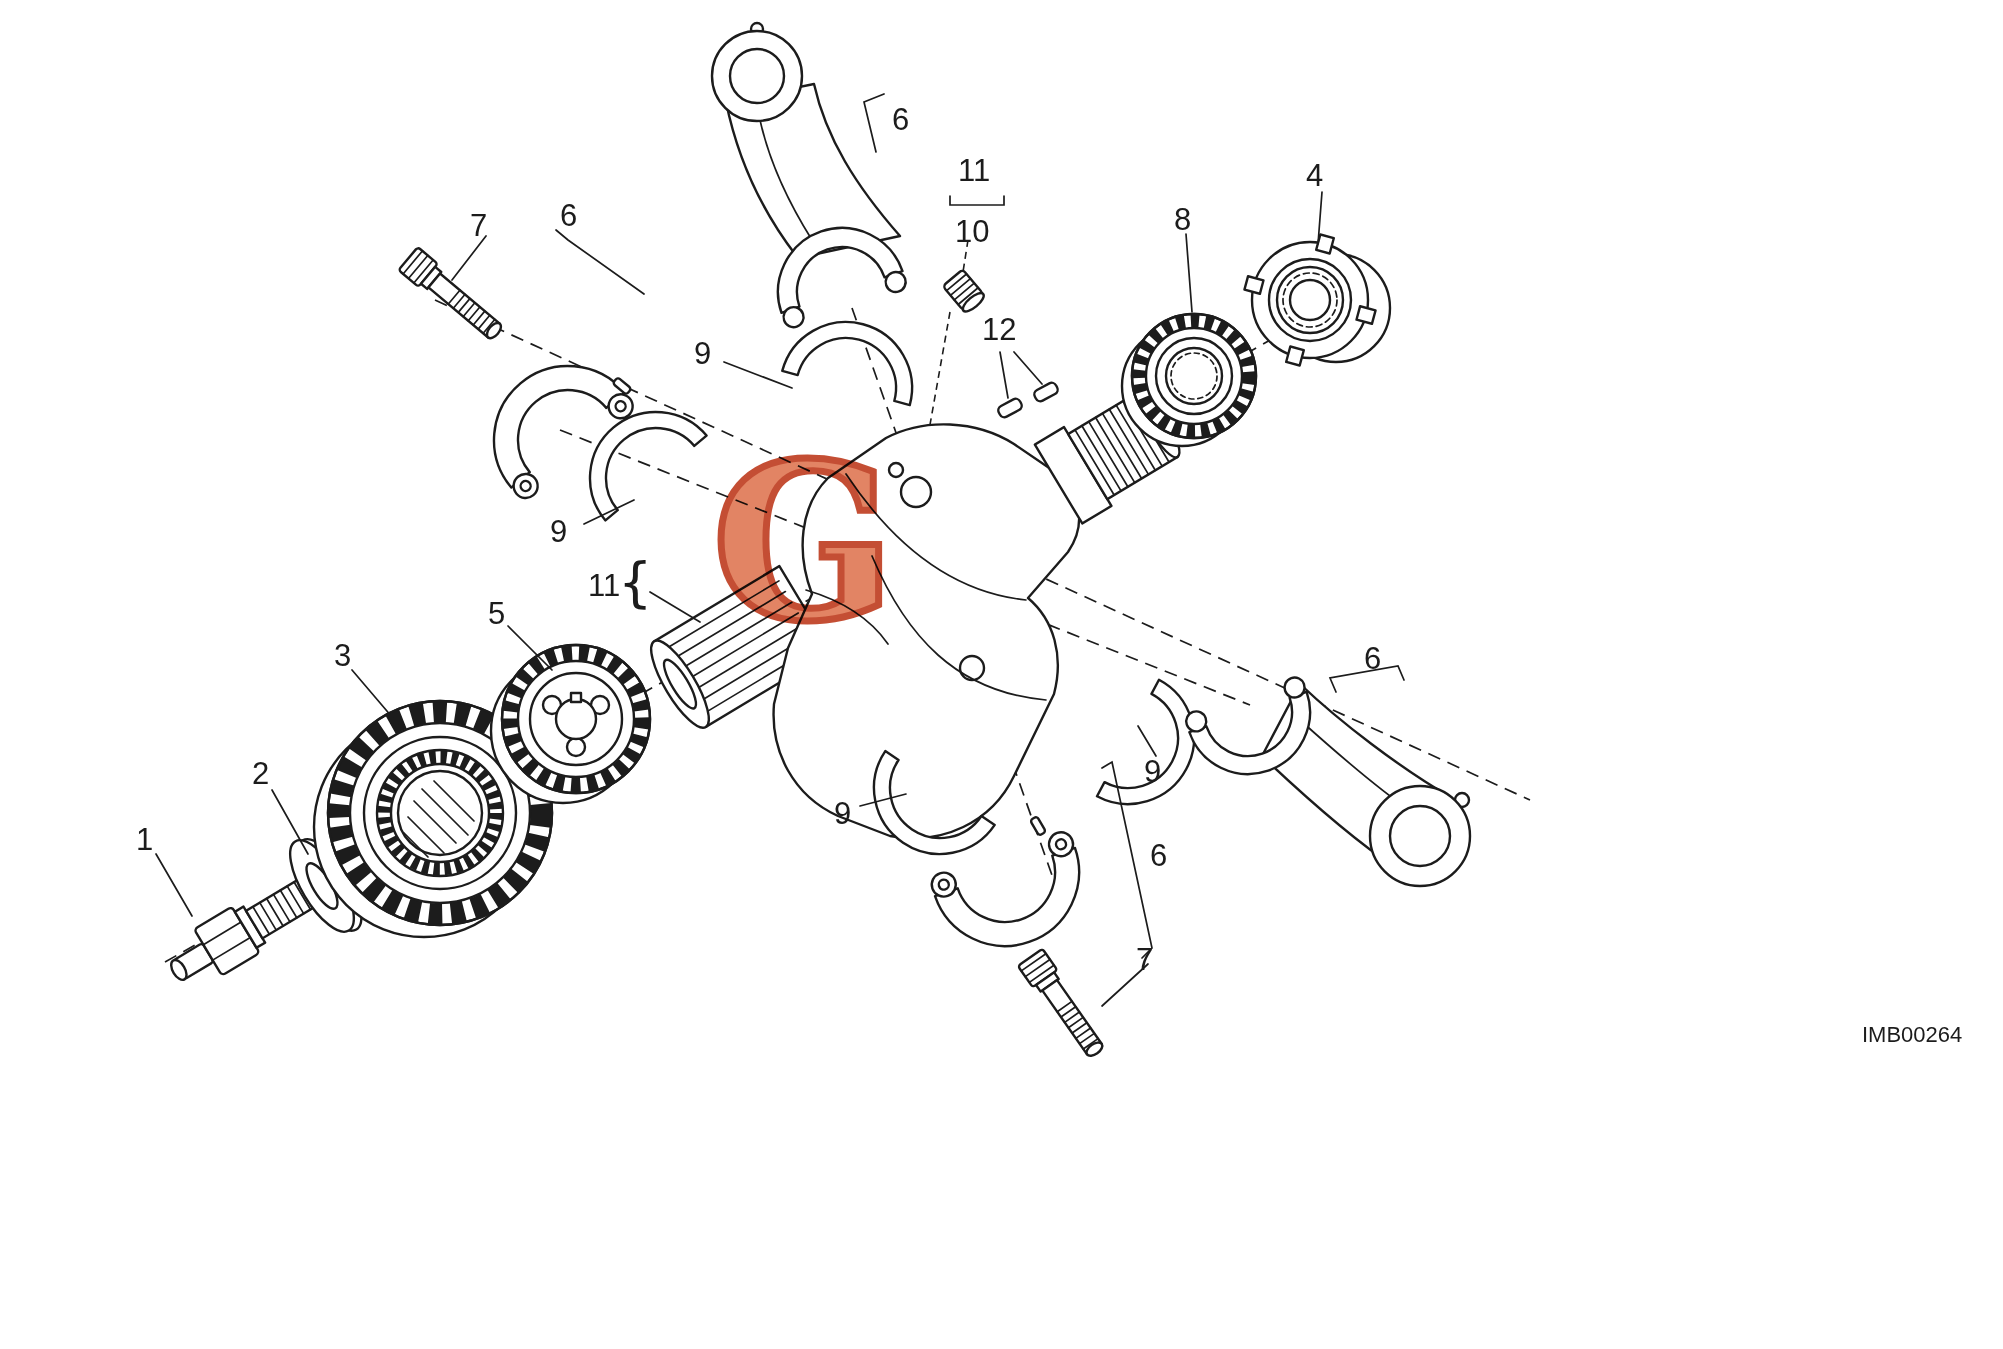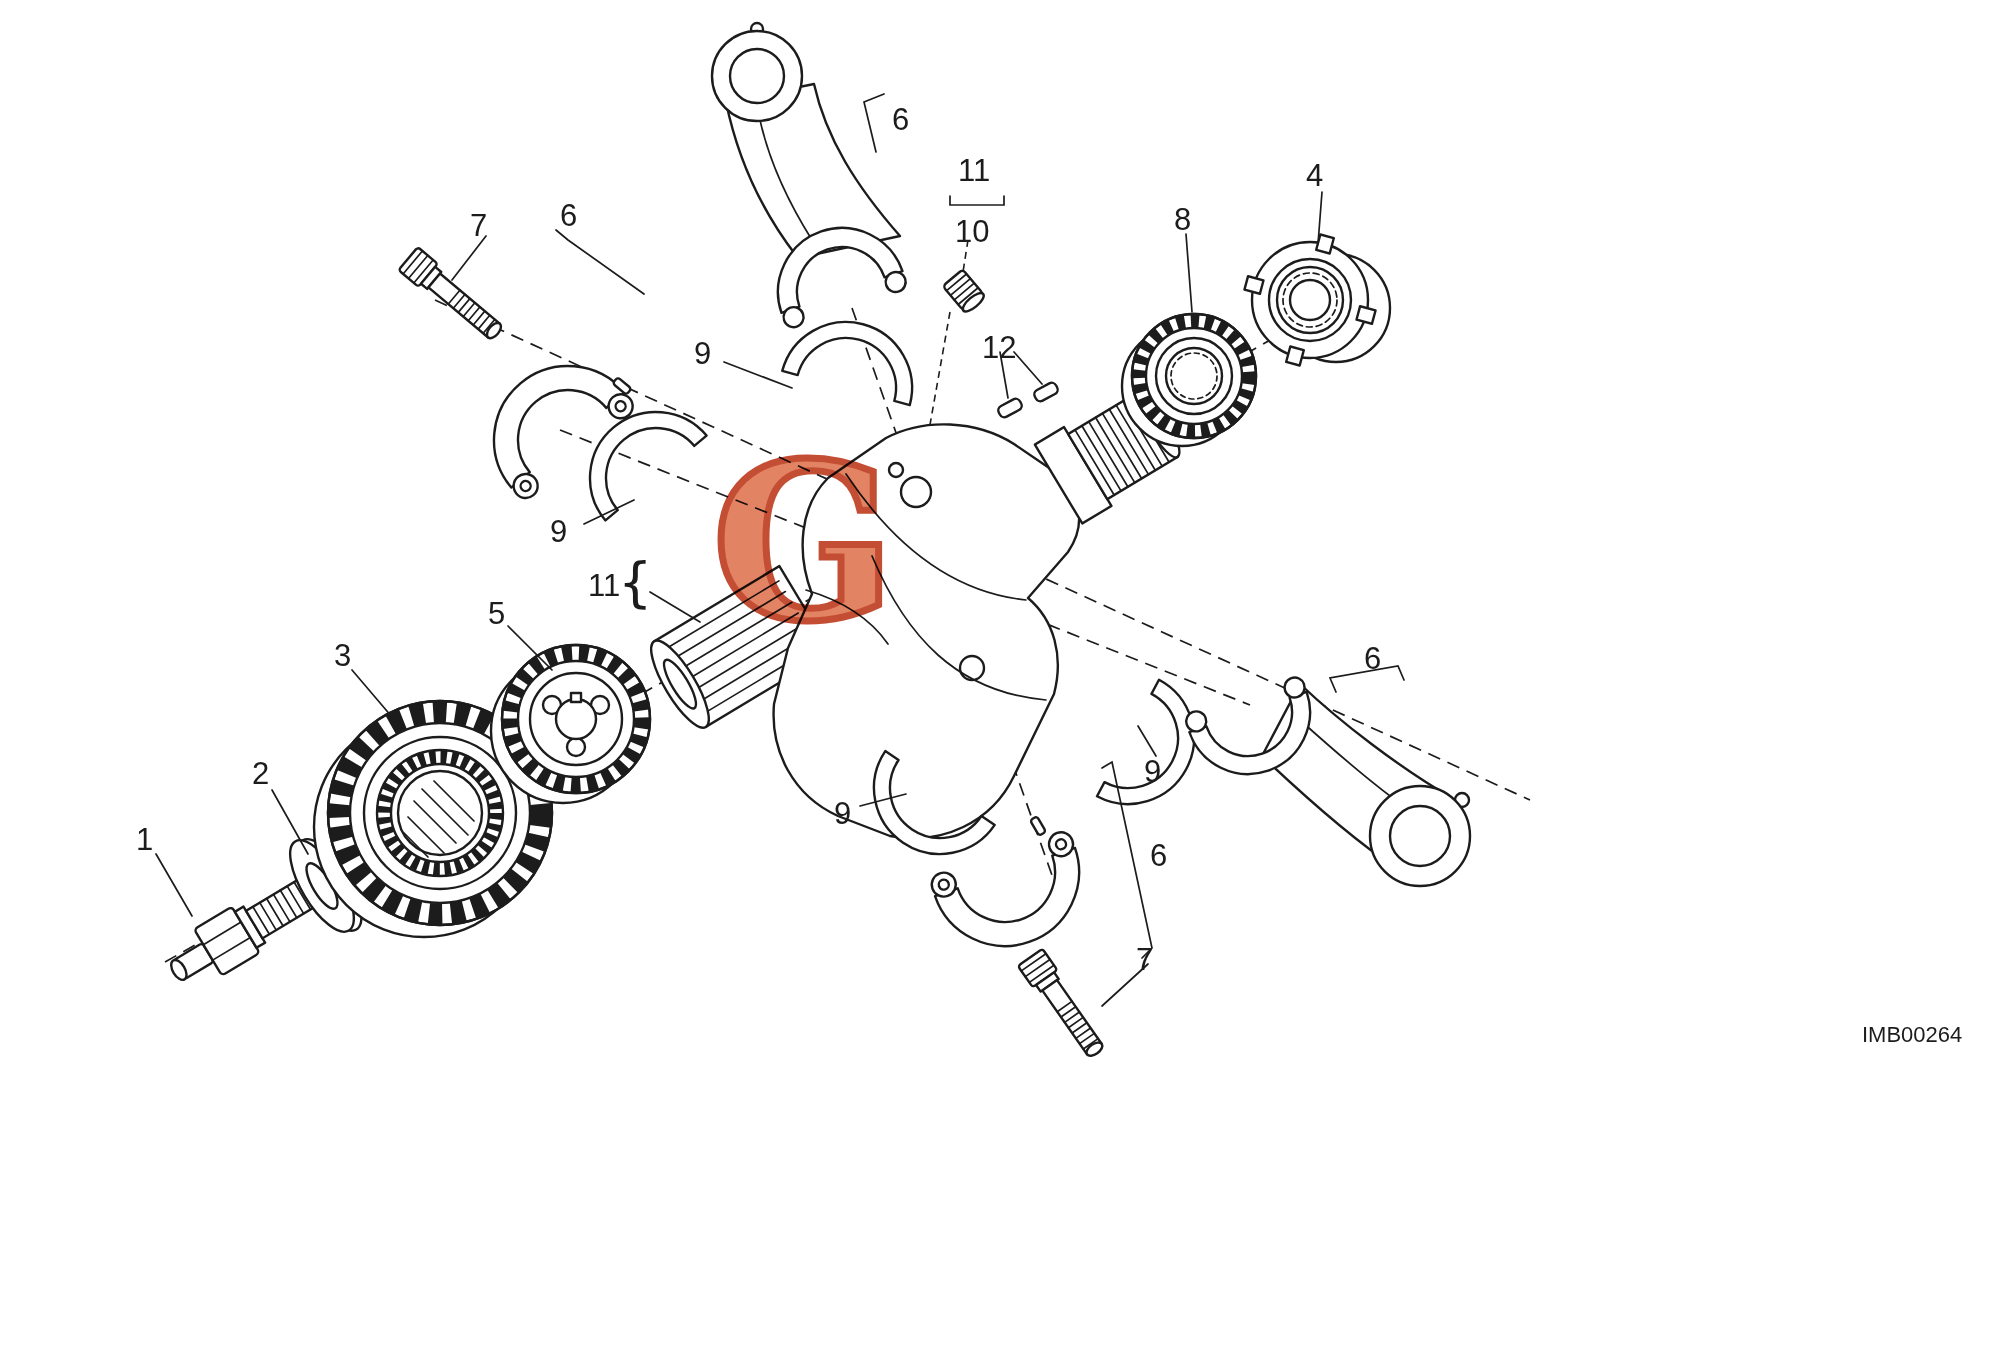--- a/index.html
+++ b/index.html
@@ -312,21 +312,21 @@
   </svg>
 
   <div class="callout" style="left:892px;  top:104px;">6</div>
   <div class="callout" style="left:470px;  top:210px;">7</div>
   <div class="callout" style="left:560px;  top:200px;">6</div>
   <div class="callout" style="left:958px;  top:155px;">11</div>
   <div class="callout" style="left:955px;  top:206px;margin-top:10px;">10</div>
   <div class="callout" style="left:1306px; top:160px;">4</div>
   <div class="callout" style="left:1174px; top:204px;">8</div>
   <div class="callout" style="left:694px;  top:338px;">9</div>
-  <div class="callout" style="left:982px;  top:332px;text-align:center;">12</div>
+  <div class="callout" style="left:982px;  top:314px;text-align:center;">12</div>
   <div class="callout" style="left:550px;  top:516px;">9</div>
   <div class="callout" style="left:588px;  top:570px;">11</div>
   <div class="callout" style="left:488px;  top:598px;">5</div>
   <div class="callout" style="left:334px;  top:640px;">3</div>
   <div class="callout" style="left:252px;  top:758px;">2</div>
   <div class="callout" style="left:136px;  top:824px;">1</div>
   <div class="callout" style="left:834px;  top:798px;">9</div>
   <div class="callout" style="left:1144px; top:756px;">9</div>
   <div class="callout" style="left:1364px; top:643px;">6</div>
   <div class="callout" style="left:1150px; top:840px;">6</div>

